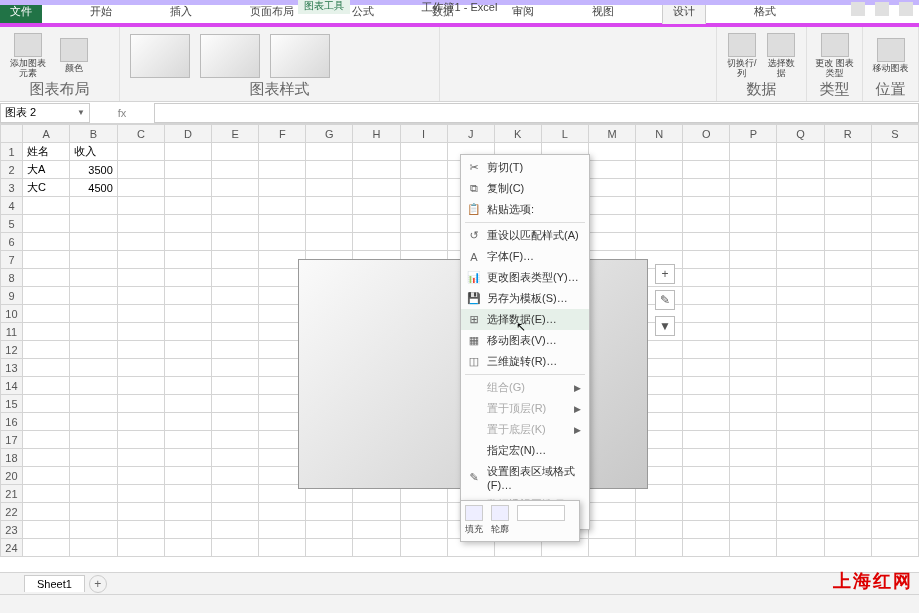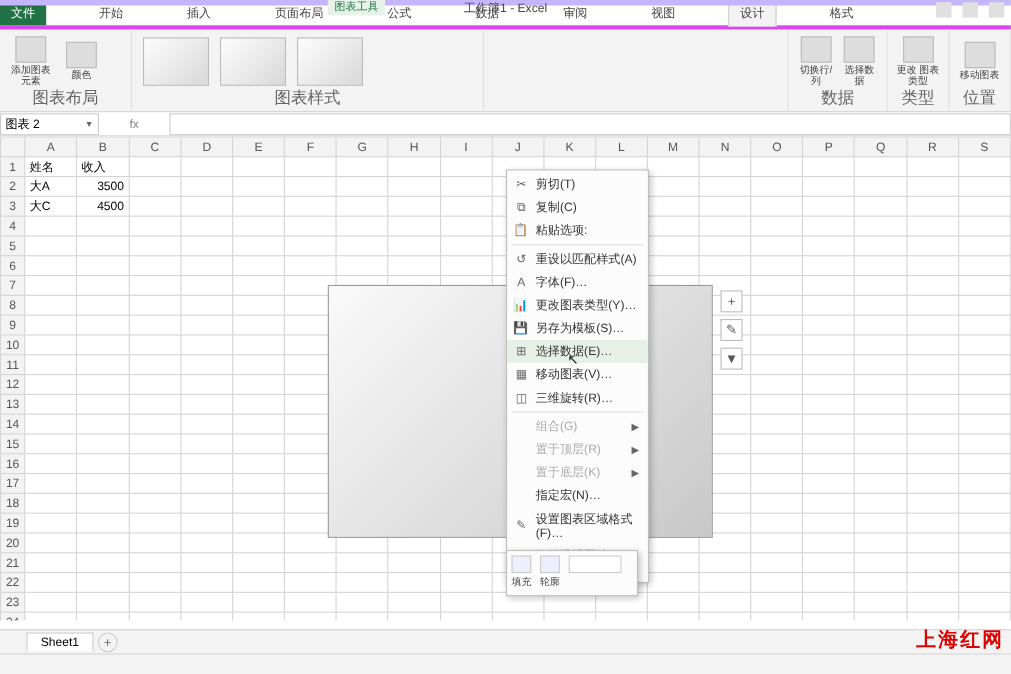--- a/index.html
+++ b/index.html
@@ -563,42 +563,20 @@
           <td class="col"></td>
           <td class="col"></td>
           <td class="col"></td>
           <td class="col"></td>
           <td class="col"></td>
           <td class="col"></td>
           <td class="col"></td>
           <td class="col"></td>
         </tr>
         <tr>
-          <th class="rh">19</th>
-          <td class="col"></td>
-          <td class="col"></td>
-          <td class="col"></td>
-          <td class="col"></td>
-          <td class="col"></td>
-          <td class="col"></td>
-          <td class="col"></td>
-          <td class="col"></td>
-          <td class="col"></td>
-          <td class="col"></td>
-          <td class="col"></td>
-          <td class="col"></td>
-          <td class="col"></td>
-          <td class="col"></td>
-          <td class="col"></td>
-          <td class="col"></td>
-          <td class="col"></td>
-          <td class="col"></td>
-          <td class="col"></td>
-        </tr>
-        <tr>
           <th class="rh">20</th>
           <td class="col"></td>
           <td class="col"></td>
           <td class="col"></td>
           <td class="col"></td>
           <td class="col"></td>
           <td class="col"></td>
           <td class="col"></td>
           <td class="col"></td>
           <td class="col"></td>

